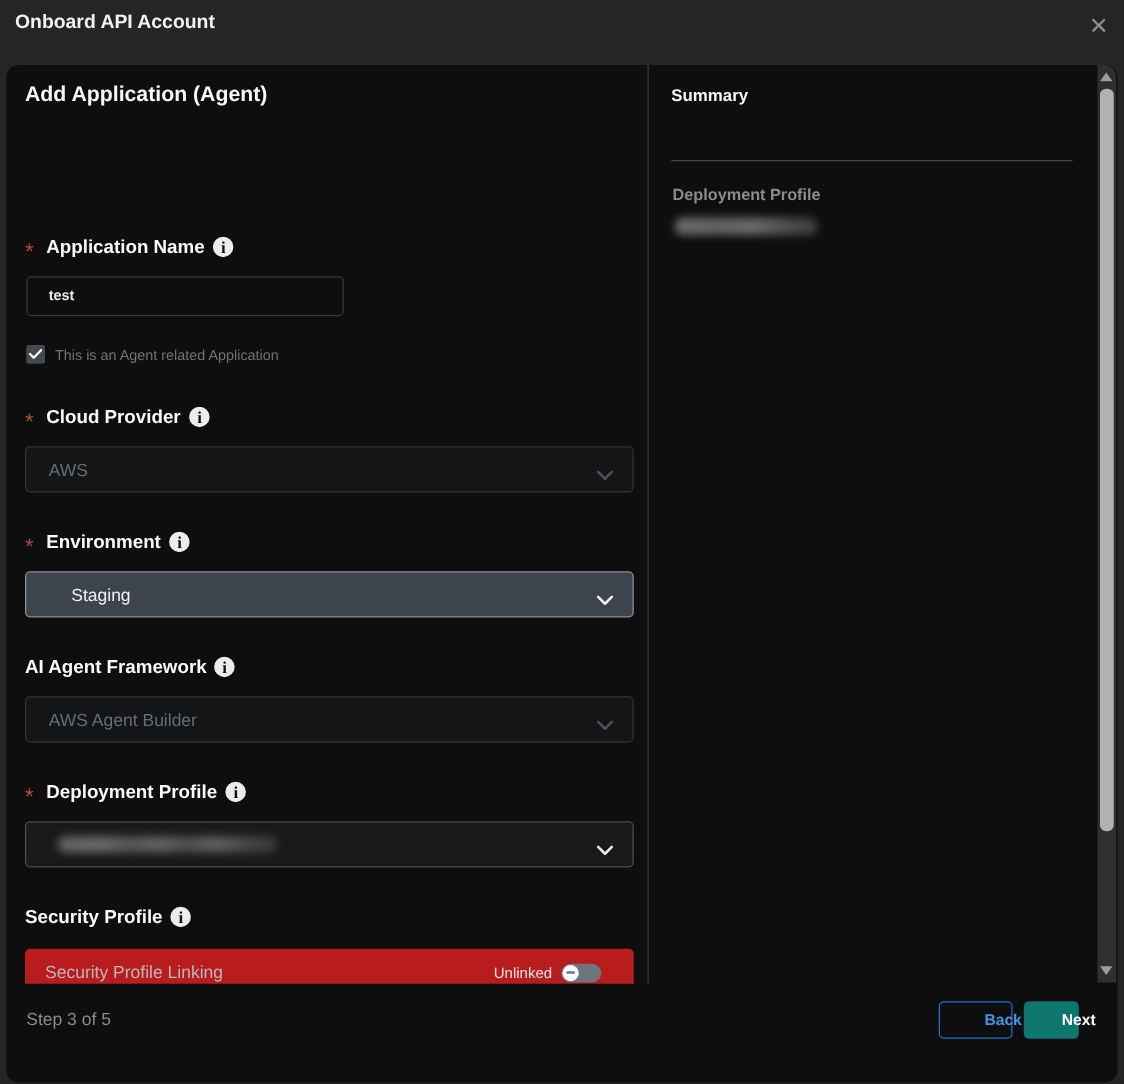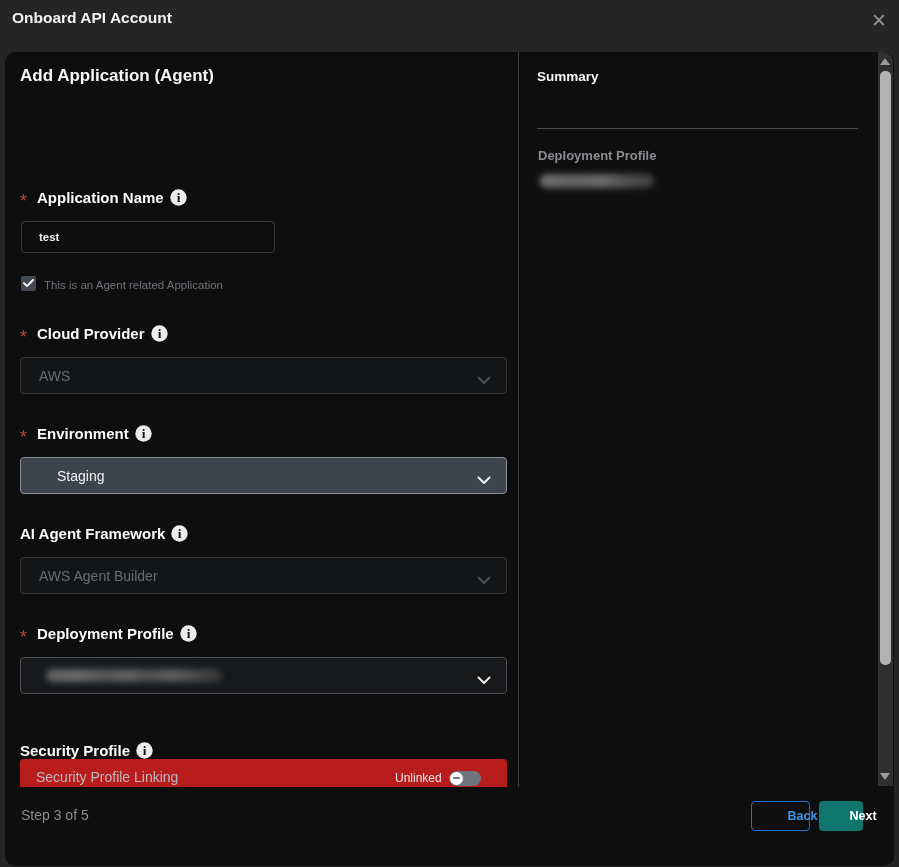--- a/index.html
+++ b/index.html
@@ -127,21 +127,21 @@
           <text x="8.7" y="13.1" font-family="Liberation Serif" font-size="13.5" font-weight="bold" fill="#101010" text-anchor="middle">i</text>
         </svg>
     </div>
     <div class="select sel-dp" style="top:605px;">
       <div class="blur1"></div>
       <span class="chev"><svg width="14" height="9" viewBox="0 0 14 9">
             <path d="M1.5 1.5 L7 7 L12.5 1.5" stroke="#f0f0f0" stroke-width="2" fill="none" stroke-linecap="round" stroke-linejoin="round"></path>
           </svg></span>
     </div>
 
-    <div class="label" style="top:690px;">Security Profile
+    <div class="label" style="top:673px;">Security Profile
       <svg class="info" width="17" height="17" viewBox="0 0 17 17">
           <circle cx="8.5" cy="8.5" r="8.2" fill="#ececec"></circle>
           <text x="8.7" y="13.1" font-family="Liberation Serif" font-size="13.5" font-weight="bold" fill="#101010" text-anchor="middle">i</text>
         </svg>
     </div>
     <div class="secrow">
       <div class="t1">Security Profile Linking</div>
       <div class="unl">Unlinked</div>
       <div class="toggle">
           <div class="knob">

